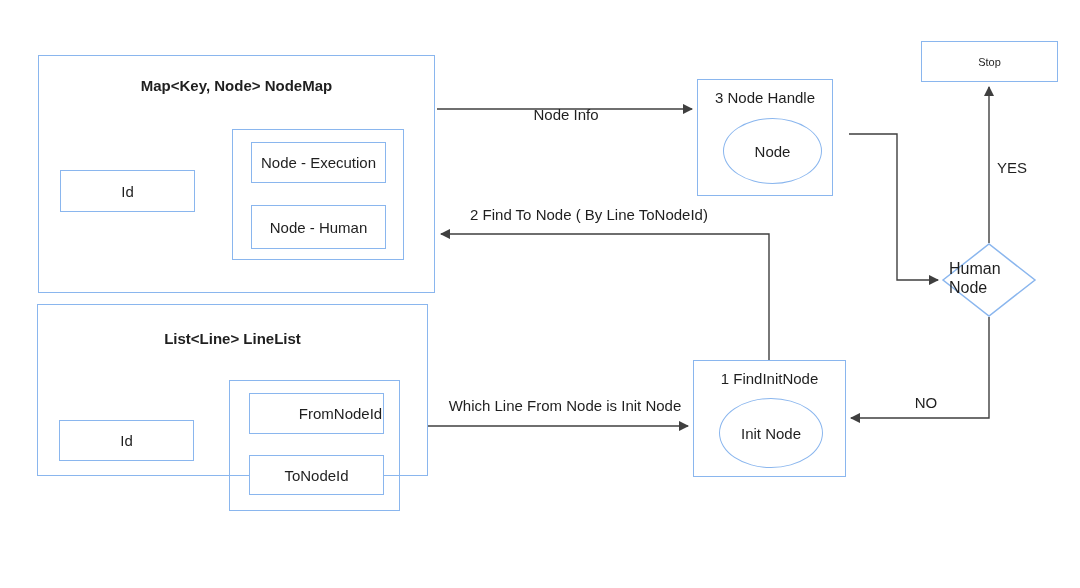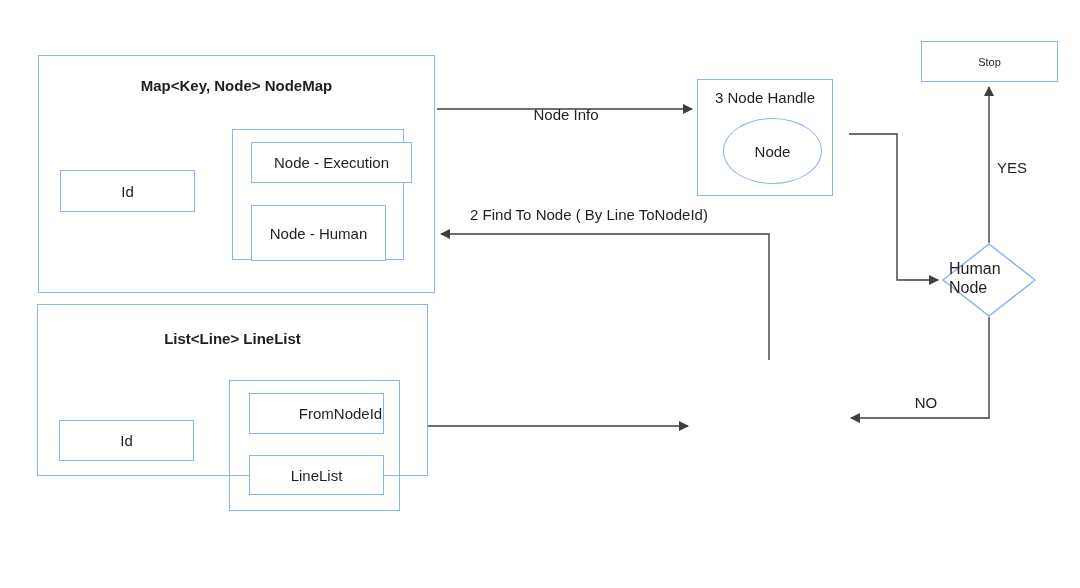--- a/index.html
+++ b/index.html
@@ -63,45 +63,50 @@
       <path d="M989,243 V87" marker-end="url(#arrow)"></path>
       <path d="M989,317 V418 H851" marker-end="url(#arrow)"></path>
     </g>
     <polygon points="943,280 989,244 1035,280 989,316" fill="#ffffff" stroke="#8ab6ee" stroke-width="1.5"></polygon>
   </svg>
 
   <div class="shape container-box" style="left:38px;top:55px;width:397px;height:238px;padding-left:32px;">
     <div class="box-title" style="top:21px;">Map&lt;Key, Node&gt; NodeMap</div>
     <div class="shape field" style="left:21px;top:114px;width:135px;height:42px;">Id</div>
     <div class="shape container-box" style="left:193px;top:73px;width:172px;height:131px;">
-      <div class="shape field" style="left:18px;top:12px;width:161px;height:41px;">Node - Execution</div>
-      <div class="shape field" style="left:18px;top:75px;width:135px;height:56px;">Node - Human</div>
+      <div class="shape field" style="left:18px;top:12px;width:135px;height:41px;">Node - Execution</div>
+      <div class="shape field" style="left:18px;top:75px;width:135px;height:44px;">Node - Human</div>
     </div>
   </div>
 
   <div class="shape container-box" style="left:37px;top:304px;width:391px;height:172px;">
     <div class="box-title" style="top:25px;">List&lt;Line&gt; LineList</div>
     <div class="shape field" style="left:21px;top:115px;width:135px;height:41px;">Id</div>
     <div class="shape container-box" style="left:191px;top:75px;width:171px;height:131px;">
       <div class="shape field" style="left:19px;top:12px;width:135px;height:41px;padding-left:48px;">FromNodeId</div>
-      <div class="shape field" style="left:19px;top:74px;width:135px;height:40px;">LineList</div>
+      <div class="shape field" style="left:19px;top:74px;width:135px;height:40px;">ToNodeId</div>
     </div>
   </div>
 
   <div class="shape container-box" style="left:697px;top:79px;width:136px;height:117px;">
     <div class="sub-title">3 Node Handle</div>
     <div class="ellipse" style="left:25px;top:38px;width:99px;height:66px;">Node</div>
   </div>
 
+  <div class="shape container-box" style="left:693px;top:360px;width:153px;height:117px;">
+    <div class="sub-title">1 FindInitNode</div>
+    <div class="ellipse" style="left:25px;top:37px;width:104px;height:70px;">Init Node</div>
+  </div>
 
   <div class="shape field" style="left:921px;top:41px;width:137px;height:41px;font-size:11px;">Stop</div>
 
   <div class="diamond-label">
     <div>Human</div>
     <div>Node</div>
   </div>
 
   <div class="edge-label" style="left:466px;top:98px;width:200px;margin-top:8px;">Node Info</div>
   <div class="edge-label" style="left:439px;top:206px;width:300px;">2 Find To Node ( By Line ToNodeId)</div>
+  <div class="edge-label" style="left:415px;top:397px;width:300px;">Which Line From Node is Init Node</div>
   <div class="edge-label" style="left:987px;top:159px;width:50px;">YES</div>
   <div class="edge-label" style="left:901px;top:394px;width:50px;">NO</div>
 
 </div>
 
 </body></html>

